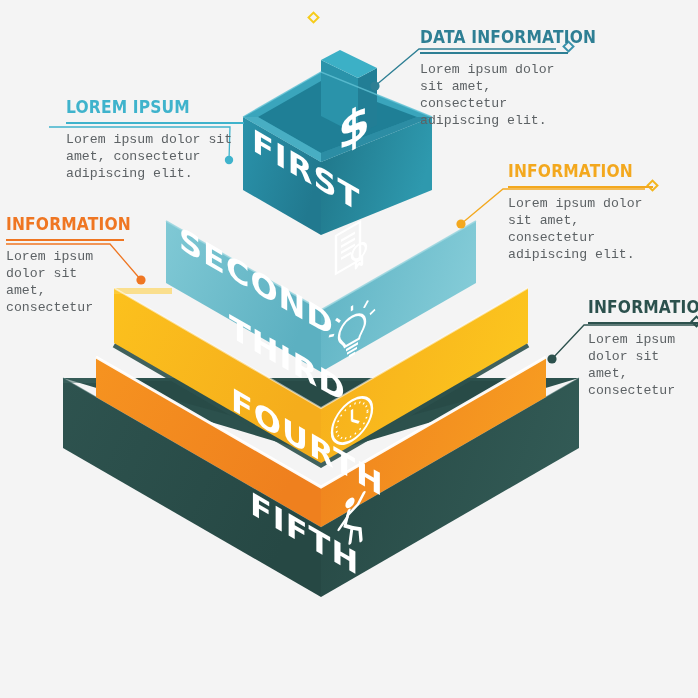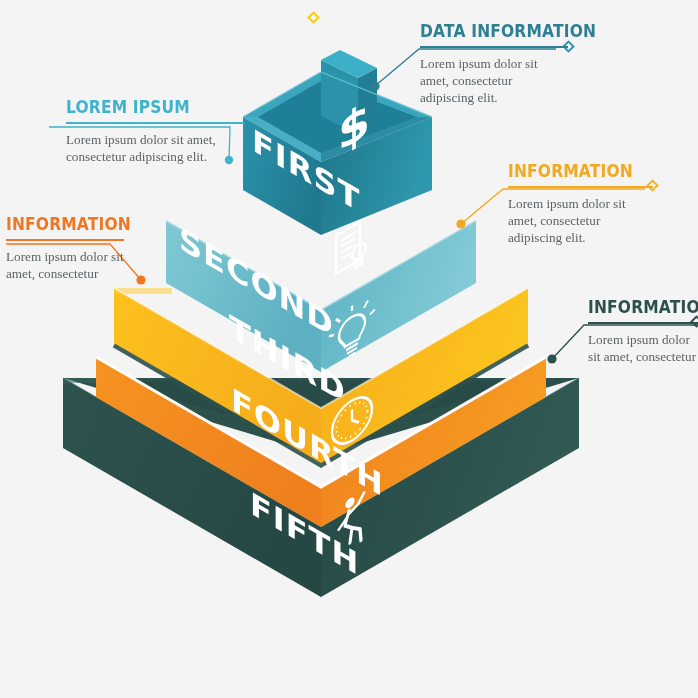--- a/index.html
+++ b/index.html
@@ -36,30 +36,30 @@
     transform-origin: left center;
     white-space: nowrap;
   }
   .callout .rule {
     height: 1.6px;
     margin-top: 6px;
     margin-bottom: 7px;
     width: 100%;
   }
   .callout .body {
-    font-family: Liberation Serif, serif;
+    font-family: Liberation Mono, monospace;
     font-size: 13.2px;
     line-height: 1.30;
     color: #5d6265;
     white-space: pre-line;
   }
 
   
   #callout-lorem-ipsum { left: 66px;  top: 98px;  width: 178px; }
-  #callout-data-info   { left: 420px; top: 22px;  width: 148px; }
+  #callout-data-info   { left: 420px; top: 28px;  width: 148px; }
   #callout-info-left   { left: 6px;   top: 215px; width: 118px; }
   #callout-info-right  { left: 508px; top: 162px; width: 145px; }
   #callout-info-far    { left: 588px; top: 298px; width: 110px; }
 
   .diamond {
     position: absolute;
     width: 9px; height: 9px;
     transform: rotate(45deg);
     border-style: solid;
     border-width: 2.6px;

